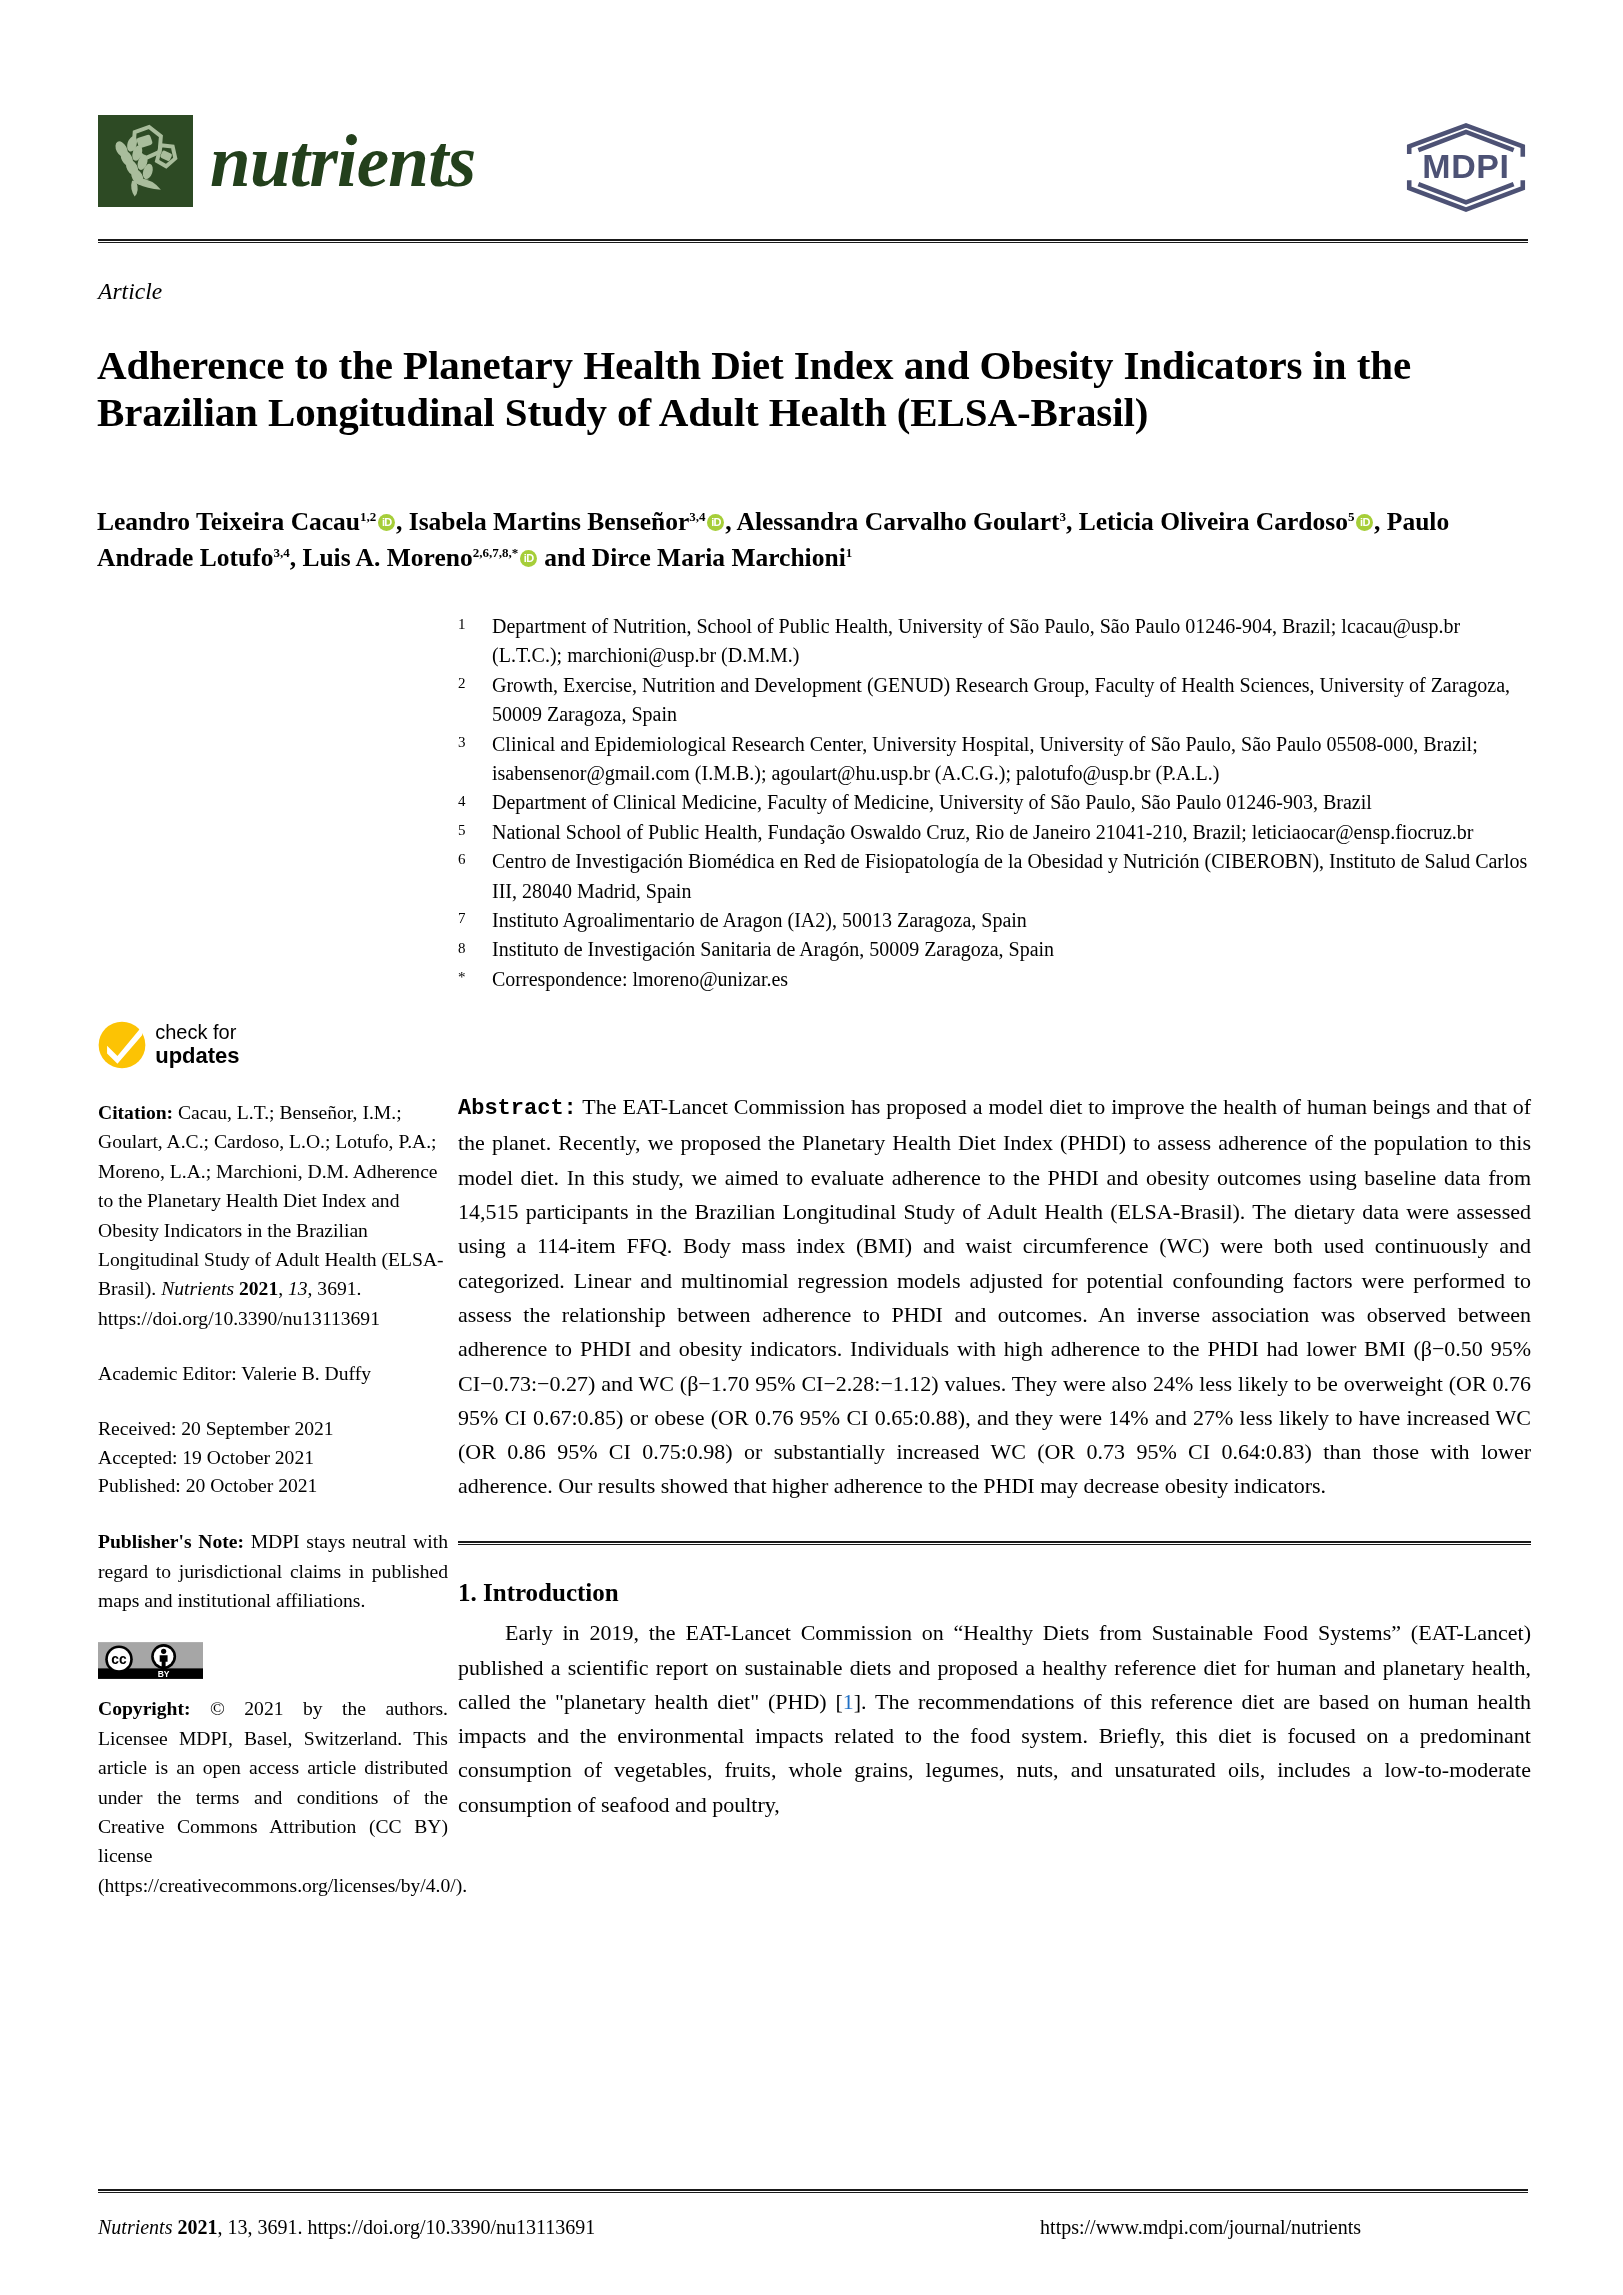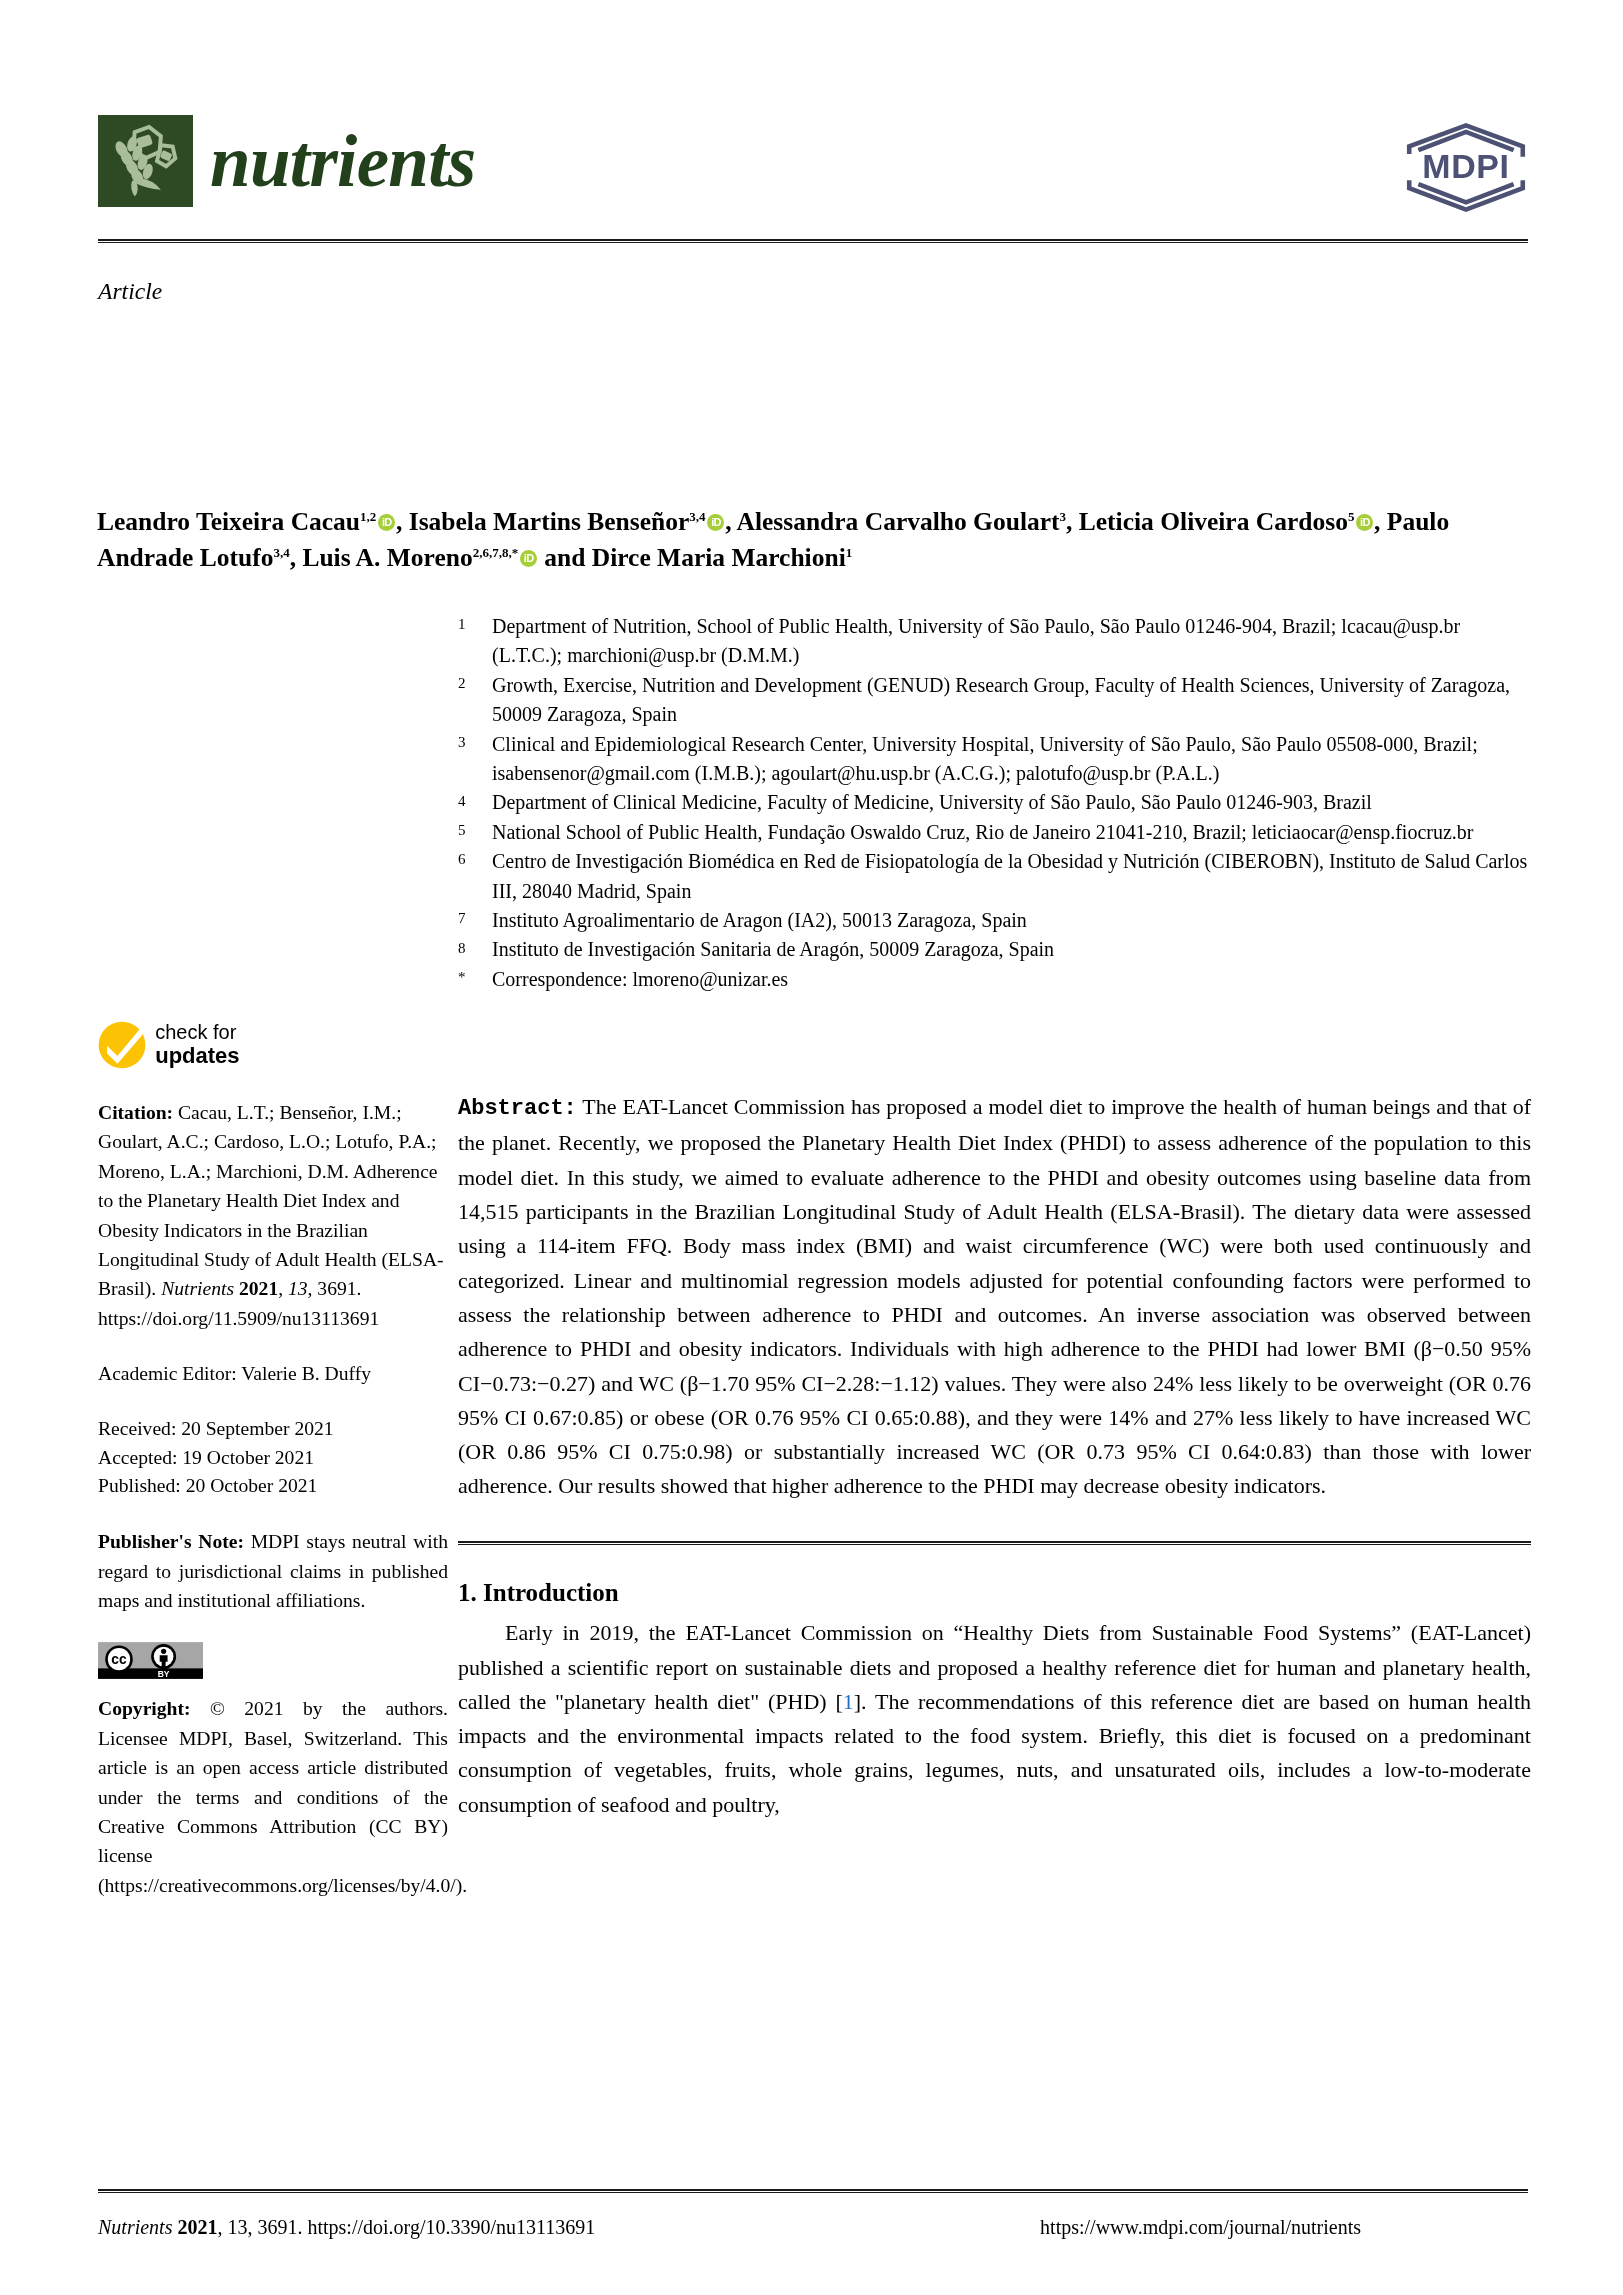--- a/index.html
+++ b/index.html
@@ -283,20 +283,21 @@
           <polyline points="22,46 95,18 168,46"></polyline>
           <polyline points="22,98 95,126 168,98"></polyline>
         </g>
         <text x="95" y="88" text-anchor="middle" font-family="Liberation Sans, sans-serif" font-size="52" font-weight="700" fill="#4d5275" letter-spacing="1">MDPI</text>
       </svg>
     </div>
   </div>
   <div class="header-rule"></div>
 
   <div class="article-type">Article</div>
+  <h1 class="title">Adherence to the Planetary Health Diet Index and Obesity Indicators in the Brazilian Longitudinal Study of Adult Health (ELSA-Brasil)</h1>
 
   <div class="authors">
     <span>Leandro Teixeira Cacau</span><sup>1,2</sup><span class="orcid">iD</span><span>, Isabela Martins Benseñor</span><sup>3,4</sup><span class="orcid">iD</span><span>, Alessandra Carvalho Goulart</span><sup>3</sup><span>, Leticia Oliveira Cardoso</span><sup>5</sup><span class="orcid">iD</span>,
     <span>Paulo Andrade Lotufo</span><sup>3,4</sup><span>, Luis A. Moreno</span><sup>2,6,7,8,*</sup><span class="orcid">iD</span><span> and Dirce Maria Marchioni</span><sup>1</sup>
   </div>
 
   <div class="affiliations">
     <div class="aff-row">
       <div class="aff-num">1</div>
       <div class="aff-text">Department of Nutrition, School of Public Health, University of São Paulo, São Paulo 01246-904, Brazil; lcacau@usp.br (L.T.C.); marchioni@usp.br (D.M.M.)</div>
@@ -342,21 +343,21 @@
         <circle cx="37" cy="37" r="36" fill="#fcc304"></circle>
         <path d="M14 38 L30 54 L68 8 L68 22 L30 66 L14 50 Z" fill="#ffffff"></path>
       </svg>
       <div class="check-text">
         <span class="l1">check for</span>
         <span class="l2">updates</span>
       </div>
     </div>
 
     <div class="sb-block">
-      <b>Citation:</b><span> Cacau, L.T.; Benseñor, I.M.; Goulart, A.C.; Cardoso, L.O.; Lotufo, P.A.; Moreno, L.A.; Marchioni, D.M. Adherence to the Planetary Health Diet Index and Obesity Indicators in the Brazilian Longitudinal Study of Adult Health (ELSA-Brasil). </span><i>Nutrients</i> <b>2021</b>, <i>13</i><span>, 3691.</span><span> https://doi.org/11.5909/nu13113691</span>
+      <b>Citation:</b><span> Cacau, L.T.; Benseñor, I.M.; Goulart, A.C.; Cardoso, L.O.; Lotufo, P.A.; Moreno, L.A.; Marchioni, D.M. Adherence to the Planetary Health Diet Index and Obesity Indicators in the Brazilian Longitudinal Study of Adult Health (ELSA-Brasil). </span><i>Nutrients</i> <b>2021</b>, <i>13</i><span>, 3691.</span><span> https://doi.org/10.3390/nu13113691</span>
     </div>
 
     <div class="sb-block">Academic Editor: Valerie B. Duffy</div>
 
     <div class="sb-block sb-dates">
       <div>Received: 20 September 2021</div>
       <div>Accepted: 19 October 2021</div>
       <div>Published: 20 October 2021</div>
     </div>
 

